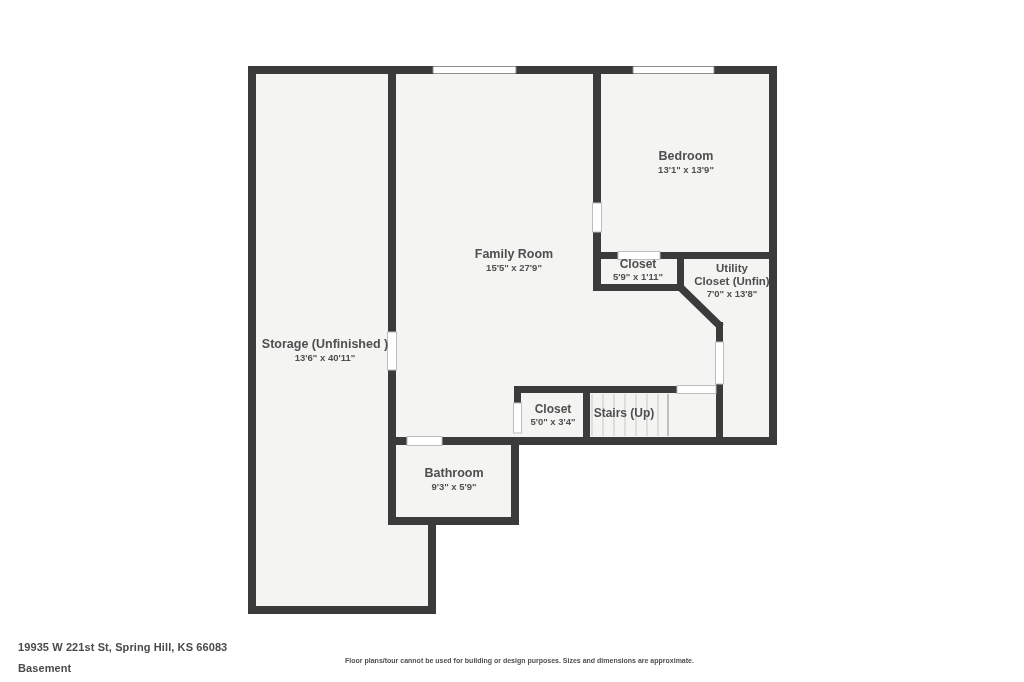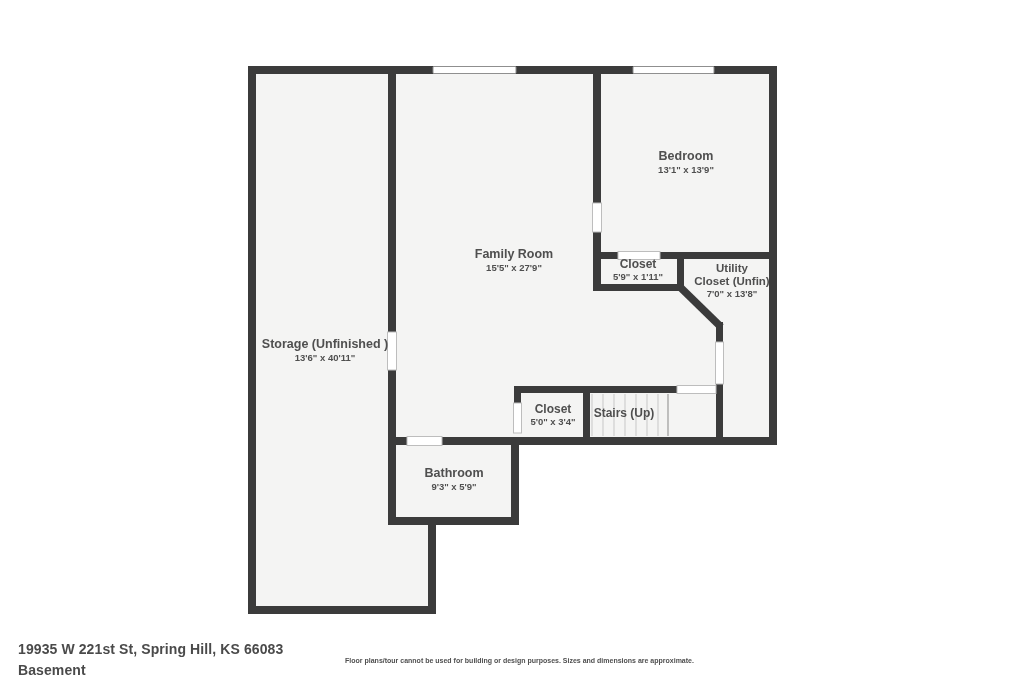--- a/index.html
+++ b/index.html
@@ -1,19 +1,19 @@
 <!DOCTYPE html>
 <html><head>
 <meta charset="utf-8">
 <style>
   html,body{margin:0;padding:0;background:#ffffff;}
   #stage{position:relative;width:1024px;height:682px;background:#ffffff;overflow:hidden;
          font-family:"Liberation Sans",sans-serif;}
   #plan{position:absolute;left:0;top:0;}
-  .footer-left{position:absolute;left:18px;color:#4a4a4a;font-weight:bold;font-size:14px;
+  .footer-left{position:absolute;left:18px;color:#4a4a4a;font-weight:bold;font-size:11px;
                letter-spacing:0.1px;}
   #addr{top:641px;}
   #level{top:638px;margin-top:24px;}
   #disclaimer{position:absolute;left:0;top:657px;width:1039px;text-align:center;
               color:#4f4f4f;font-weight:600;font-size:7px;letter-spacing:0;}
 </style>
 </head>
 <body>
 
 <div id="stage">

